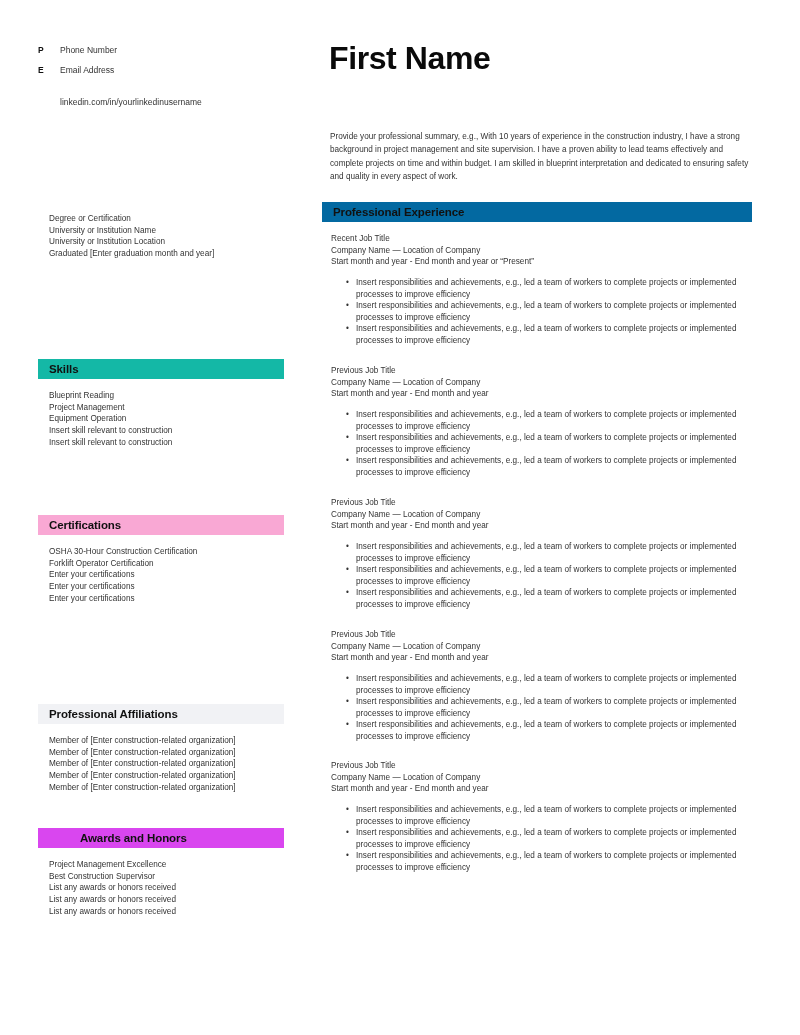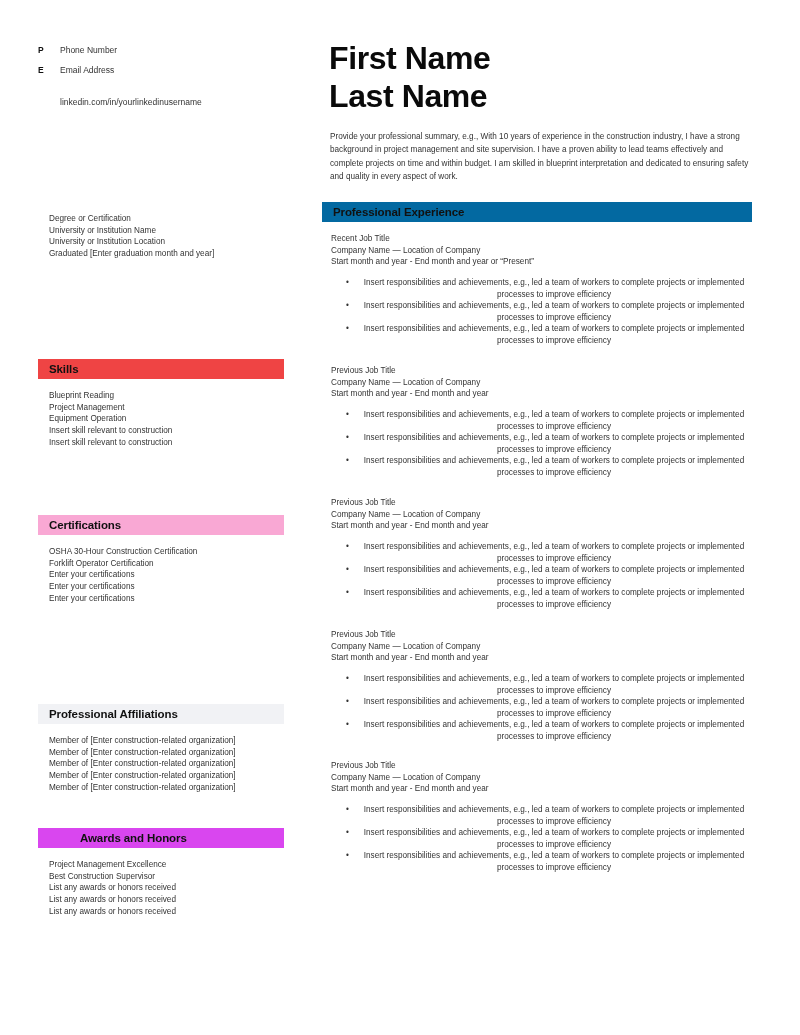--- a/index.html
+++ b/index.html
@@ -115,21 +115,20 @@
   }
   .job-line {
     font-size: 8.2px;
     line-height: 1.42;
     color: #333;
   }
   .bullets {
     margin: 9px 0 0 0;
     padding: 0;
     list-style: none;
-    text-align: center;
   }
   .bullet {
     position: relative;
     padding-left: 34px;
     font-size: 8.2px;
     line-height: 1.42;
     color: #333;
     margin-bottom: 0;
   }
   .bullet::before {
@@ -153,35 +152,34 @@
     </div>
     <div class="contact-row">
       <span class="contact-key">E</span>
       <span class="contact-val">Email Address</span>
     </div>
     <div class="contact-link">linkedin.com/in/yourlinkedinusername</div>
   </div>
 
   <div class="name-block">
     <div class="name-line">First Name</div>
-    <div class="name-line">Last Name</div>
   </div>
   <div class="summary">Provide your professional summary, e.g., With 10 years of experience in the construction industry, I have a strong background in project management and site supervision. I have a proven ability to lead teams effectively and complete projects on time and within budget. I am skilled in blueprint interpretation and dedicated to ensuring safety and quality in every aspect of work.</div>
 
   <div id="left-col-root">
       <div class="sec" style="left: 38px; top: 202px; width: 246px;">
         <div class="sec-body">
           <div class="plain-line">Degree or Certification</div>
           <div class="plain-line">University or Institution Name</div>
           <div class="plain-line">University or Institution Location</div>
           <div class="plain-line">Graduated [Enter graduation month and year]</div>
         </div>
       </div>
       <div class="sec" style="left: 38px; top: 359px; width: 246px;">
-        <div class="sec-bar" style="background: #ef4444;">
+        <div class="sec-bar" style="background: #14b8a6;">
           <div class="sec-bar-title">Skills</div>
         </div>
         <div class="sec-body">
           <div class="plain-line">Blueprint Reading</div>
           <div class="plain-line">Project Management</div>
           <div class="plain-line">Equipment Operation</div>
           <div class="plain-line">Insert skill relevant to construction</div>
           <div class="plain-line">Insert skill relevant to construction</div>
         </div>
       </div>

